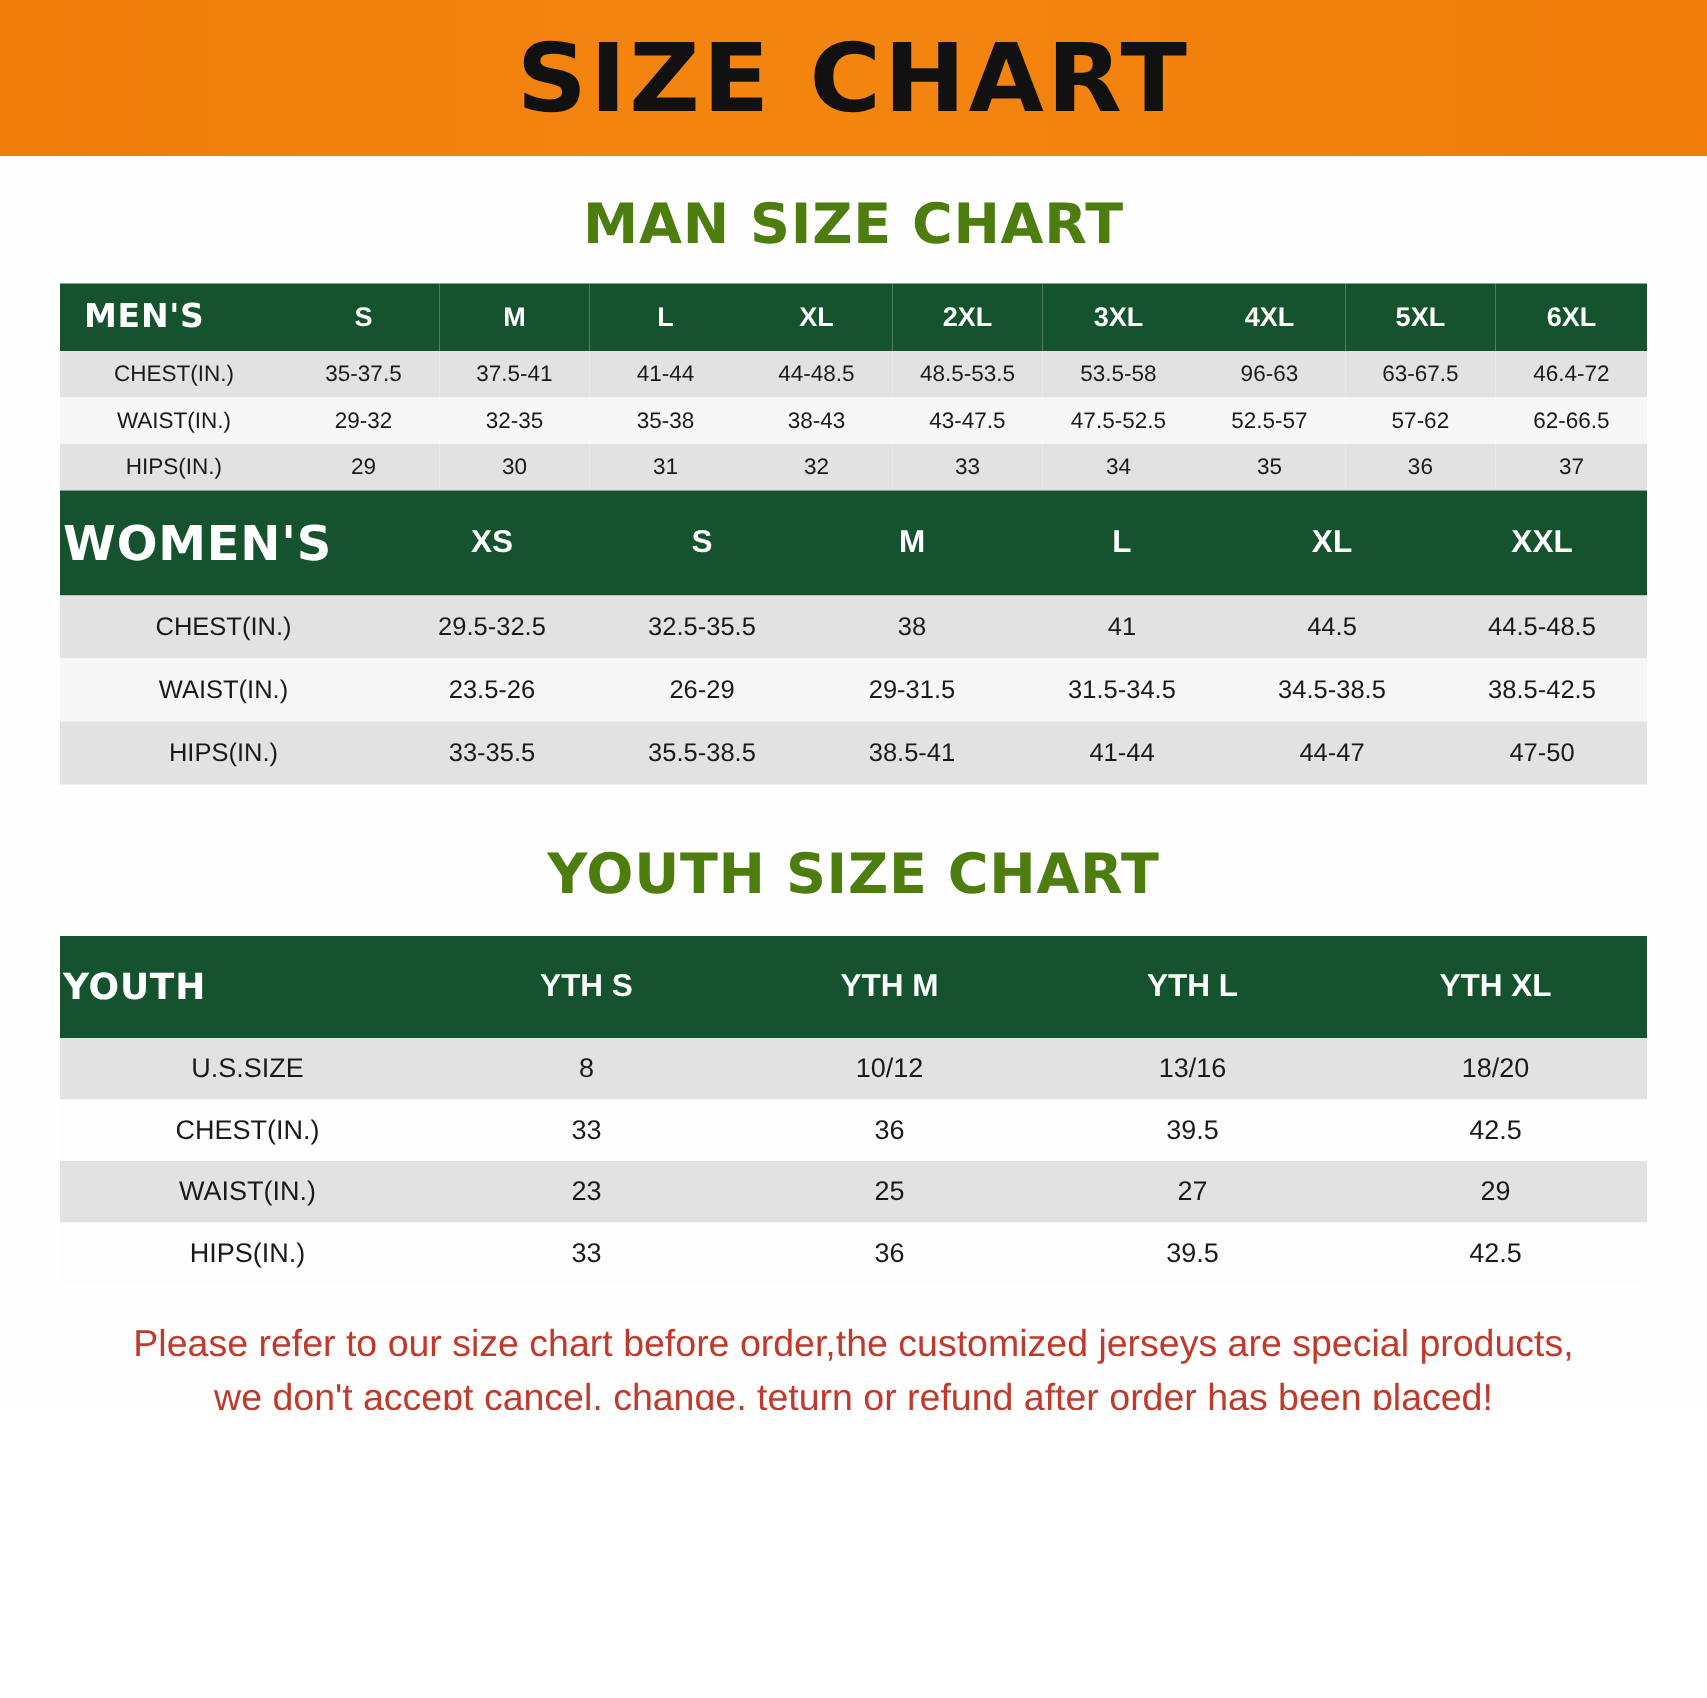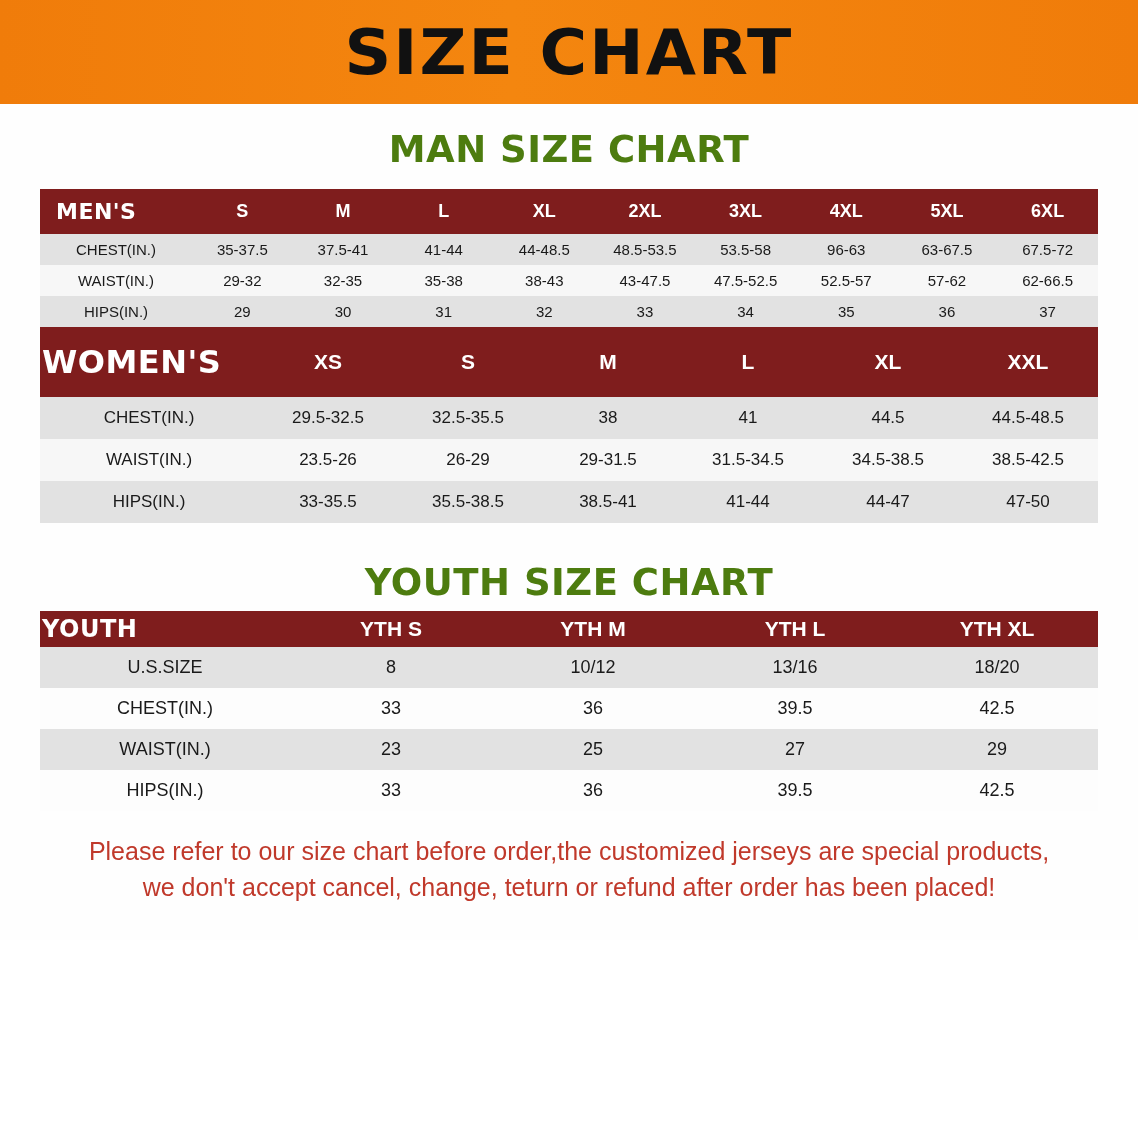--- a/index.html
+++ b/index.html
@@ -38,35 +38,35 @@
   
   .section-title {
     text-align: center;
     font-family: "DejaVu Sans", sans-serif;
     font-weight: 900;
     color: #4d7c0f;
     letter-spacing: 0.5px;
   }
   .title-man   { font-size: 37px; margin-top: 24px; margin-bottom: 18px; }
   .title-women { font-size: 37px; margin-top: 32px; margin-bottom: 20px; }
-  .title-youth { font-size: 37px; margin-top: 38px; margin-bottom: 7px; }
+  .title-youth { font-size: 37px; margin-top: 38px; margin-bottom: 20px; }
 
   
   .tbl-wrap { padding: 0 40px; }
   table.chart {
     width: 100%;
     border-collapse: collapse;
     table-layout: fixed;
   }
   table.chart th, table.chart td {
     text-align: center;
     font-family: "Liberation Sans", sans-serif;
   }
   
-  table.chart thead tr { background: #7f1d1d; }
+  table.chart thead tr { background: #14532d; }
   table.chart thead th {
     color: #ffffff;
     padding: 10px 2px;
     font-weight: 700;
   }
   table.chart thead th.rowlabel {
     text-align: left;
     padding-left: 16px;
     font-family: "DejaVu Sans", sans-serif;
     font-weight: 900;
@@ -97,21 +97,21 @@
   #women-table tbody td.rowlabel { font-size: 17px; }
   #women-table thead tr th { padding: 16px 2px; }
   #women-table tbody td { padding: 11px 2px; }
   #women-table col.c0 { width: 218px; }
 
   
   #youth-table thead th { font-size: 21px; }
   #youth-table thead th.rowlabel { font-size: 24px; }
   #youth-table tbody td { font-size: 18px; }
   #youth-table tbody td.rowlabel { font-size: 18px; }
-  #youth-table thead tr th { padding: 4px 2px; }
+  #youth-table thead tr th { padding: 20px 2px; }
   #youth-table tbody td { padding: 10px 2px; }
   #youth-table col.c0 { width: 250px; }
   #youth-table tbody tr.plain { background: #fdfdfd; }
 
   
   .note {
     margin: 22px 36px 0 36px;
     text-align: center;
     color: #c0392b;
     font-family: "Liberation Sans", sans-serif;
@@ -162,21 +162,21 @@
           <tr class="shade">
             <td class="rowlabel">CHEST(IN.)</td>
             <td>35-37.5</td>
             <td>37.5-41</td>
             <td>41-44</td>
             <td>44-48.5</td>
             <td>48.5-53.5</td>
             <td>53.5-58</td>
             <td>96-63</td>
             <td>63-67.5</td>
-            <td>67.5-72</td>
+            <td>46.4-72</td>
           </tr>
           <tr class="plain">
             <td class="rowlabel">WAIST(IN.)</td>
             <td>29-32</td>
             <td>32-35</td>
             <td>35-38</td>
             <td>38-43</td>
             <td>43-47.5</td>
             <td>47.5-52.5</td>
             <td>52.5-57</td>

